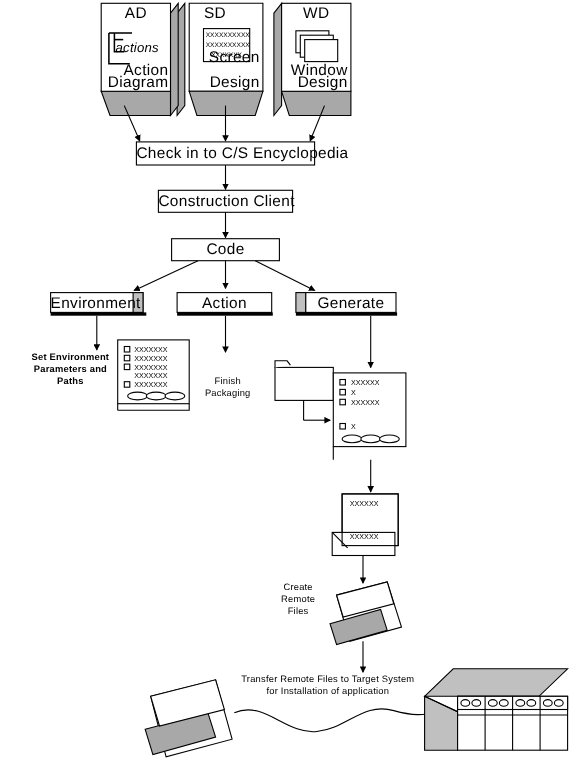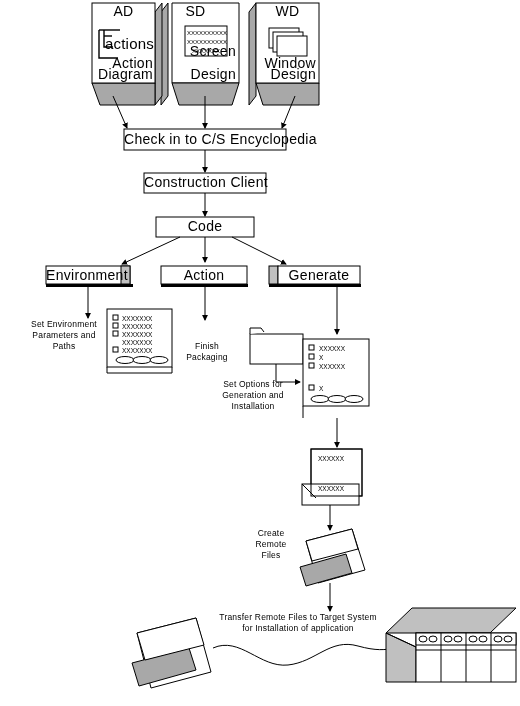--- a/index.html
+++ b/index.html
@@ -232,21 +232,21 @@
 
       <ellipse cx="473" cy="639" rx="4" ry="3" fill="#fff" stroke="#000" stroke-width="1"></ellipse>
       <ellipse cx="483" cy="639" rx="4" ry="3" fill="#fff" stroke="#000" stroke-width="1"></ellipse>
 
       <ellipse cx="498" cy="639" rx="4" ry="3" fill="#fff" stroke="#000" stroke-width="1"></ellipse>
       <ellipse cx="508" cy="639" rx="4" ry="3" fill="#fff" stroke="#000" stroke-width="1"></ellipse>
     </g>
   </svg>
 
   <div class="boxlbl" style="left:92px; top:6px; width:63px;">AD</div>
-  <div class="lbl" style="left:105px; top:38px; width:46px; text-align:left; font-size:15px;">actions</div>
+  <div class="lbl" style="left:105px; top:38px; width:46px; text-align:left; font-size:12px;font-style:italic;">actions</div>
   <div class="boxlbl" style="left:95px; top:58px; width:58px; text-align:right;">Action</div>
   <div class="boxlbl" style="left:95px; top:69px; width:58px; text-align:right;">Diagram</div>
 
   <div class="boxlbl" style="left:172px; top:6px; width:47px;">SD</div>
   <div class="lbl" style="left:187px; top:28px; width:38px; font-size:6px; letter-spacing:0px;">XXXXXXXXXX</div>
   <div class="lbl" style="left:187px; top:37px; width:38px; font-size:6px; letter-spacing:0px;">XXXXXXXXXX</div>
   <div class="lbl" style="left:187px; top:46px; width:38px; font-size:6px; letter-spacing:0px;">XXXXXXX</div>
   <div class="boxlbl" style="left:174px; top:46px; width:62px; text-align:right;">Screen</div>
   <div class="boxlbl" style="left:174px; top:69px; width:62px; text-align:right;">Design</div>
 
@@ -255,28 +255,25 @@
   <div class="boxlbl" style="left:258px; top:69px; width:58px; text-align:right;">Design</div>
 
   <div class="boxlbl" style="left:124px; top:134px; width:162px;">Check in to C/S Encyclopedia</div>
   <div class="boxlbl" style="left:144px; top:177px; width:122px;">Construction Client</div>
   <div class="boxlbl" style="left:156px; top:221px; width:98px;">Code</div>
 
   <div class="boxlbl" style="left:46px; top:270px; width:75px;">Environment</div>
   <div class="boxlbl" style="left:161px; top:270px; width:86px;">Action</div>
   <div class="boxlbl" style="left:278px; top:270px; width:82px;">Generate</div>
 
-  <div class="caption" style="left:22px; top:319px; width:84px;">Set Environment
+  <div class="caption" style="left:22px; top:319px; width:84px;font-weight:bold;">Set Environment
 Parameters and
 Paths</div>
   <div class="caption" style="left:176px; top:341px; width:62px;">Finish
 Packaging</div>
-  <div class="caption" style="left:206px; top:379px; width:94px;">Set Options for
-Generation and
-Installation</div>
   <div class="caption" style="left:197px; top:612px; width:202px;">Transfer Remote Files to Target System
 for Installation of application</div>
   <div class="caption" style="left:244px; top:528px; width:54px;">Create
 Remote
 Files</div>
 
   <div class="lbl" style="left:122px; top:313px; width:46px; text-align:left; font-size:6.5px; letter-spacing:0px;">XXXXXXX</div>
   <div class="lbl" style="left:122px; top:321px; width:46px; text-align:left; font-size:6.5px; letter-spacing:0px;">XXXXXXX</div>
   <div class="lbl" style="left:122px; top:329px; width:46px; text-align:left; font-size:6.5px; letter-spacing:0px;">XXXXXXX</div>
   <div class="lbl" style="left:122px; top:337px; width:46px; text-align:left; font-size:6.5px; letter-spacing:0px;">XXXXXXX</div>

